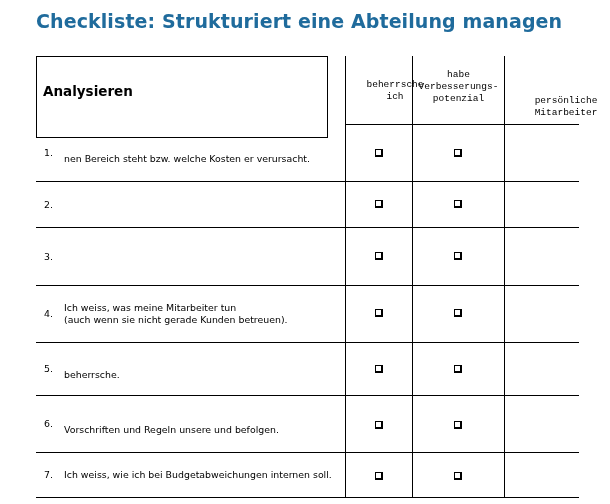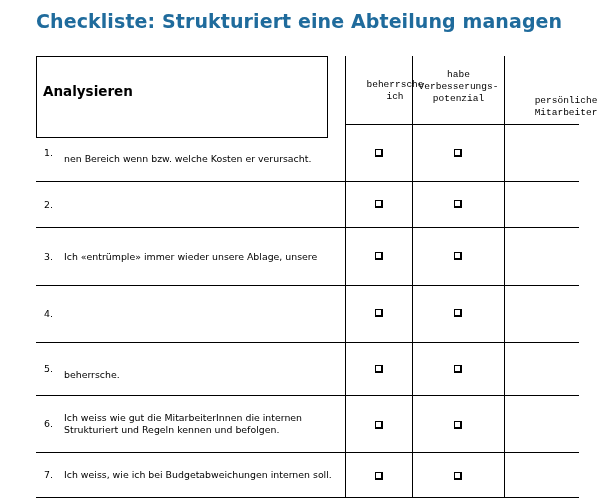--- a/index.html
+++ b/index.html
@@ -42,59 +42,60 @@
 </div>
 <div class="colhead" style="left:413px; width:91px; top:56px;">
   <div><span>habe</span><br><span>Verbesserungs-</span><br><span>potenzial</span></div>
 </div>
 <div class="colhead" style="left:505px; width:74px; top:76px;margin-left:24px;">
   <div><span>persönliche</span><br><span>Mitarbeiter</span></div>
 </div>
 
 <div class="row-text" style="top:125px; height:56px;">
   <span class="num">1.</span>
-  <span class="txt"><br><span>nen Bereich wenn bzw. welche Kosten er verursacht.</span></span>
+  <span class="txt"><br><span>nen Bereich steht bzw. welche Kosten er verursacht.</span></span>
 </div>
 <div class="cb" style="left:375px; top:149px;"></div>
 <div class="cb" style="left:454px; top:149px;"></div>
 <div style="position:absolute; left:505px; top:125px; width:74px; height:56px;"></div>
 
 <div class="row-text" style="top:182px; height:45px;">
   <span class="num">2.</span>
 </div>
 <div class="cb" style="left:375px; top:200px;"></div>
 <div class="cb" style="left:454px; top:200px;"></div>
 <div style="position:absolute; left:505px; top:182px; width:74px; height:45px;"></div>
 
 <div class="row-text" style="top:228px; height:57px;">
   <span class="num">3.</span>
-  <span class="txt"><span>Ich «entrümple» immer wieder unsere Ablage, unsere</span><br></span>
+  <span class="txt"><br></span>
 </div>
 <div class="cb" style="left:375px; top:252px;"></div>
 <div class="cb" style="left:454px; top:252px;"></div>
 <div style="position:absolute; left:505px; top:228px; width:74px; height:57px;"></div>
 
 <div class="row-text" style="top:286px; height:56px;">
   <span class="num">4.</span>
+  <span class="txt"><span>Ich weiss, was meine Mitarbeiter tun</span><br><span>(auch wenn sie nicht gerade Kunden betreuen).</span></span>
 </div>
 <div class="cb" style="left:375px; top:309px;"></div>
 <div class="cb" style="left:454px; top:309px;"></div>
 <div style="position:absolute; left:505px; top:286px; width:74px; height:56px;"></div>
 
 <div class="row-text" style="top:343px; height:52px;">
   <span class="num">5.</span>
   <span class="txt"><br><span>beherrsche.</span></span>
 </div>
 <div class="cb" style="left:375px; top:365px;"></div>
 <div class="cb" style="left:454px; top:365px;"></div>
 <div style="position:absolute; left:505px; top:343px; width:74px; height:52px;"></div>
 
 <div class="row-text" style="top:396px; height:56px;">
   <span class="num">6.</span>
-  <span class="txt"><span>Ich weiss wie gut die MitarbeiterInnen die internen</span><br><span>Strukturiert und Regeln kennen und befolgen.</span></span>
+  <span class="txt"><br><span>Vorschriften und Regeln unsere und befolgen.</span></span>
 </div>
 <div class="cb" style="left:375px; top:421px;"></div>
 <div class="cb" style="left:454px; top:421px;"></div>
 <div style="position:absolute; left:505px; top:396px; width:74px; height:56px;"></div>
 
 <div class="row-text" style="top:453px; height:44px;">
   <span class="num">7.</span>
   <span class="txt">Ich weiss, wie ich bei Budgetabweichungen internen soll.</span>
 </div>
 <div class="cb" style="left:375px; top:472px;"></div>

